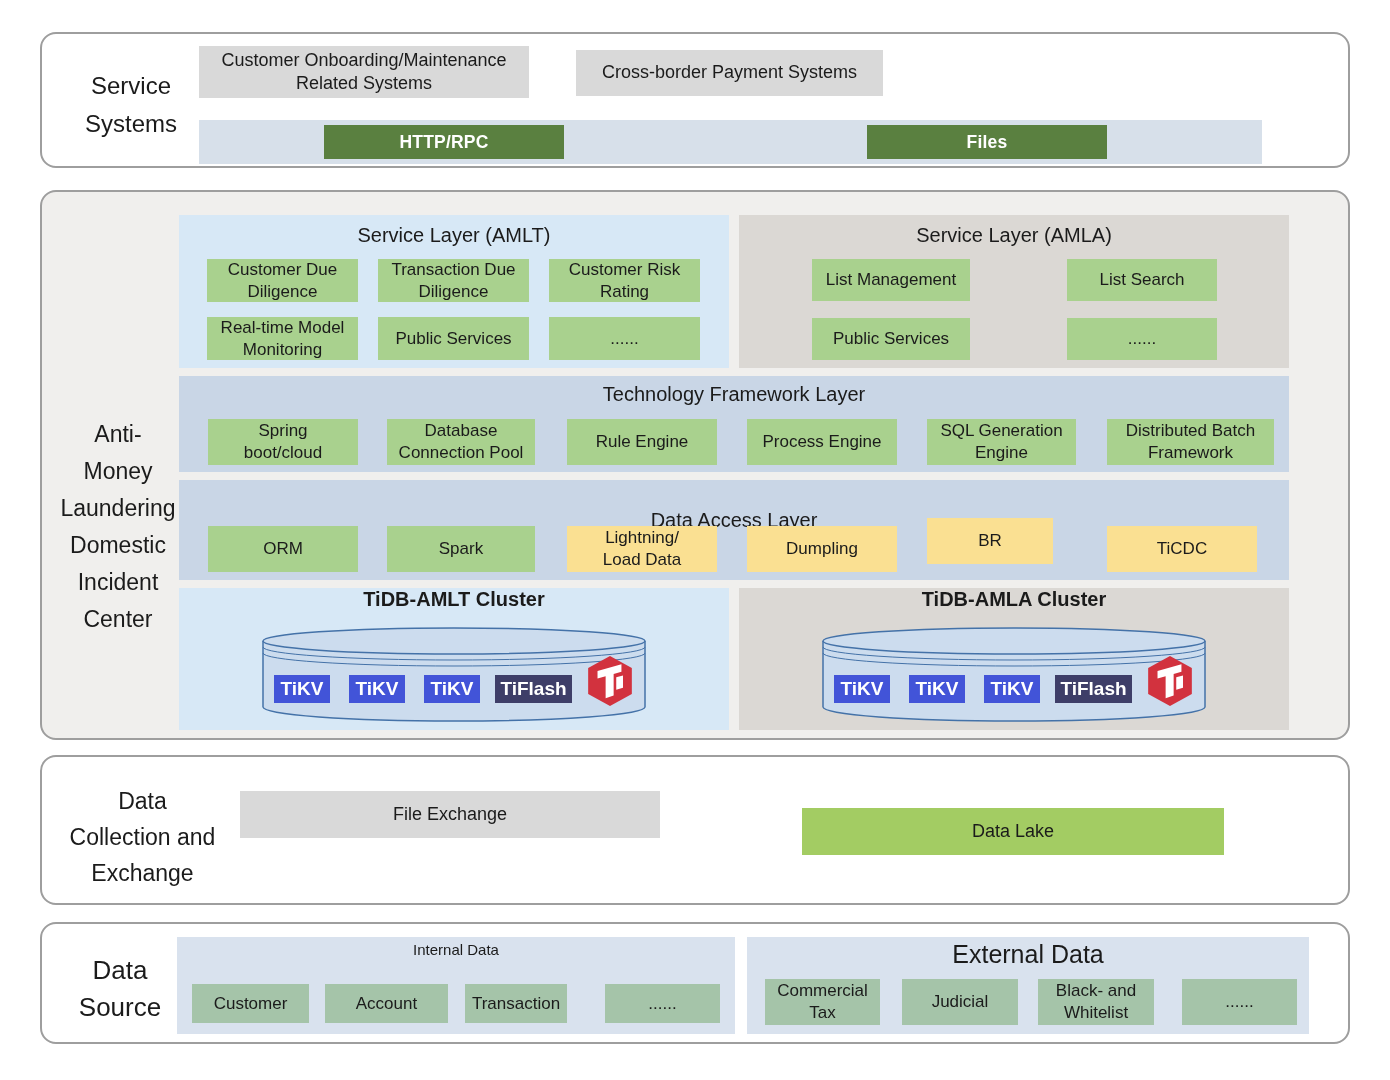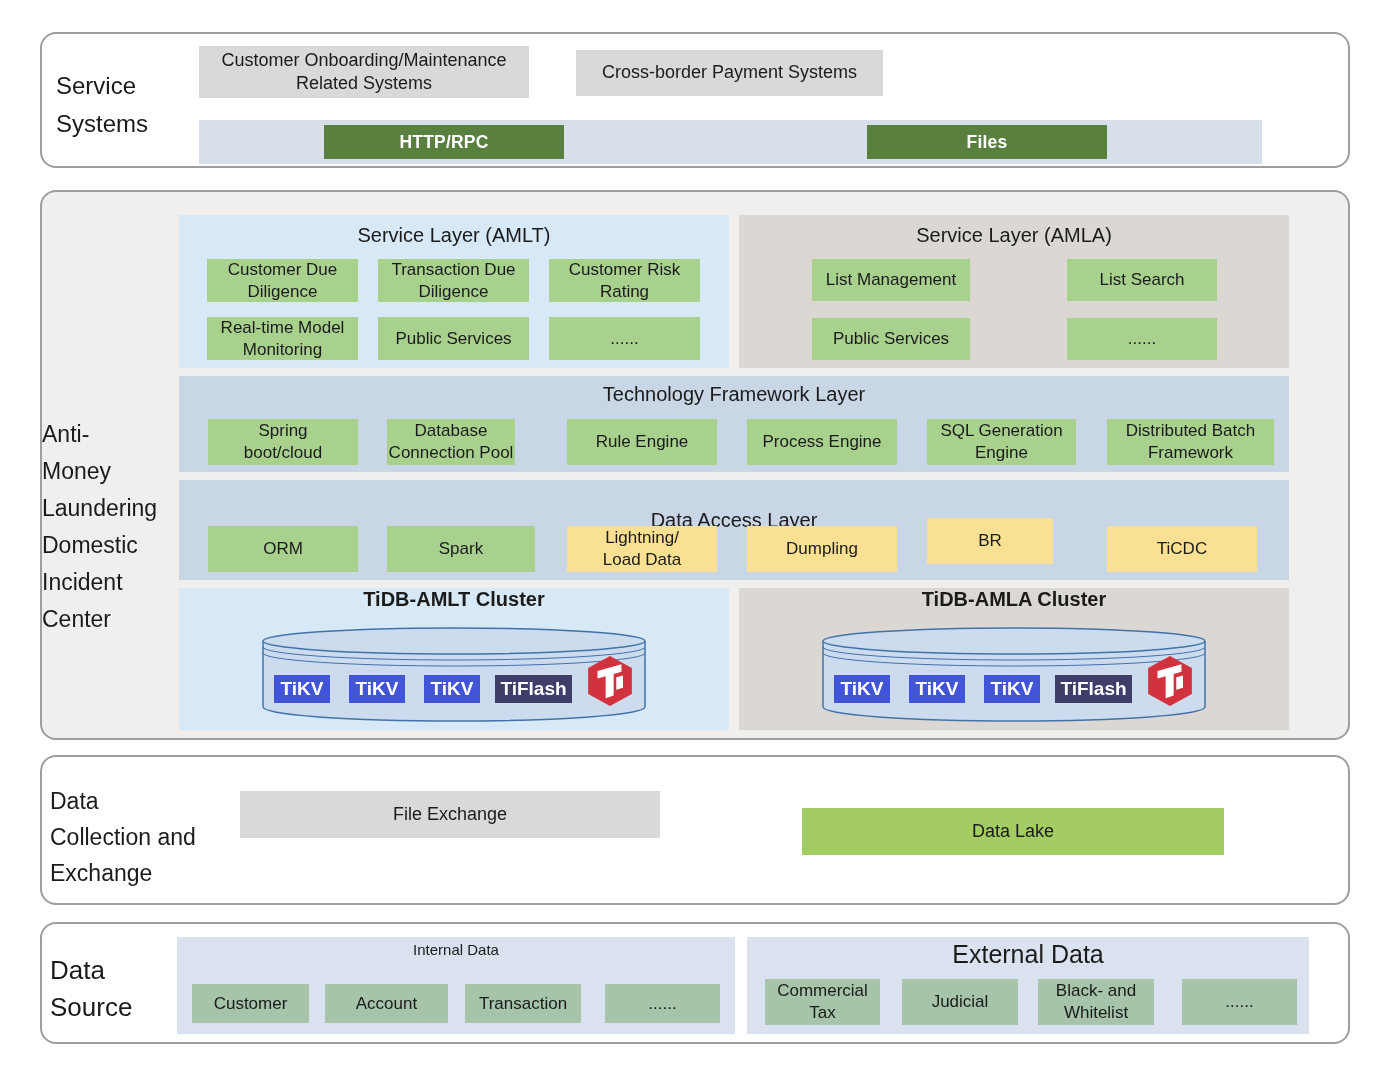--- a/index.html
+++ b/index.html
@@ -1,21 +1,21 @@
 <!DOCTYPE html>
 <html><head>
 <meta charset="utf-8">
 <style>
   html,body { margin:0; padding:0; background:#ffffff; }
   body { font-family:"Liberation Sans", sans-serif; color:#1b1b1b; }
   #canvas { position:relative; width:1390px; height:1080px; background:#ffffff; overflow:hidden; }
   .abs { position:absolute; box-sizing:border-box; }
   .frame { position:absolute; box-sizing:border-box; border:2px solid #9e9e9e; border-radius:16px; }
   .center { display:flex; align-items:center; justify-content:center; text-align:center; }
-  .side-label { white-space:pre-line; text-align:left; font-size:23px; line-height:37px; }
+  .side-label { white-space:pre-line; text-align:center; font-size:23px; line-height:37px; }
   .graybox { background:#d9d9d9; font-size:18px; white-space:pre-line; line-height:1.3; }
   .bar { background:#d7e0ea; }
   .greenbtn { background:#5a8040; color:#ffffff; font-weight:bold; font-size:17.5px; letter-spacing:.2px; }
   .panel { position:absolute; box-sizing:border-box; }
   .panel.blue { background:#d7e8f6; }
   .panel.gray { background:#dbd8d4; }
   .panel.layer { background:#c9d6e6; }
   .panel-title { text-align:center; font-size:20px; padding-top:9px; }
   .chip { position:absolute; box-sizing:border-box; display:flex; align-items:center; justify-content:center;
           text-align:center; font-size:17px; line-height:1.28; white-space:pre-line; }
@@ -75,21 +75,21 @@
       <div class="chip green" style="left:73px;  top:44px;  width:158px; height:42px;">List Management</div>
       <div class="chip green" style="left:328px; top:44px;  width:150px; height:42px;">List Search</div>
       <div class="chip green" style="left:73px;  top:103px; width:158px; height:42px;">Public Services</div>
       <div class="chip green" style="left:328px; top:103px; width:150px; height:42px;">......</div>
     </div>
 
     <div class="panel layer" style="left:137px; top:184px; width:1110px; height:96px;">
       <div class="panel-title" style="padding-top:7px;">Technology Framework Layer</div>
       <div class="chip green" style="left:29px;  top:43px; width:150px; height:46px;">Spring
 boot/cloud</div>
-      <div class="chip green" style="left:208px; top:43px; width:128px; height:46px;">Database
+      <div class="chip green" style="left:208px; top:43px; width:148px; height:46px;">Database
 Connection Pool</div>
       <div class="chip green" style="left:388px; top:43px; width:150px; height:46px;">Rule Engine</div>
       <div class="chip green" style="left:568px; top:43px; width:150px; height:46px;">Process Engine</div>
       <div class="chip green" style="left:748px; top:43px; width:149px; height:46px;">SQL Generation
 Engine</div>
       <div class="chip green" style="left:928px; top:43px; width:167px; height:46px;">Distributed Batch
 Framework</div>
     </div>
 
     <div class="panel layer" style="left:137px; top:288px; width:1110px; height:100px;">
@@ -151,21 +151,21 @@
   </div>
 
   <div class="frame" style="left:40px; top:922px; width:1310px; height:122px; background:#ffffff;">
     <div class="abs side-label" style="left:8px; top:28px; width:140px; font-size:26px; line-height:37px;">Data
 Source</div>
 
     <div class="panel" style="left:135px; top:13px; width:558px; height:97px; background:#d9e2ee;">
       <div class="src-title">Internal Data</div>
       <div class="chip sage" style="left:15px;  top:47px; width:117px; height:39px;">Customer</div>
       <div class="chip sage" style="left:148px; top:47px; width:123px; height:39px;">Account</div>
-      <div class="chip sage" style="left:288px; top:47px; width:116px; height:39px;">Transaction</div>
+      <div class="chip sage" style="left:288px; top:47px; width:102px; height:39px;">Transaction</div>
       <div class="chip sage" style="left:428px; top:47px; width:115px; height:39px;">......</div>
     </div>
 
     <div class="panel" style="left:705px; top:13px; width:562px; height:97px; background:#d9e2ee;">
       <div class="src-title big">External Data</div>
       <div class="chip sage" style="left:18px;  top:42px; width:115px; height:46px;">Commercial
 Tax</div>
       <div class="chip sage" style="left:155px; top:42px; width:116px; height:46px;">Judicial</div>
       <div class="chip sage" style="left:291px; top:42px; width:116px; height:46px;">Black- and
 Whitelist</div>

